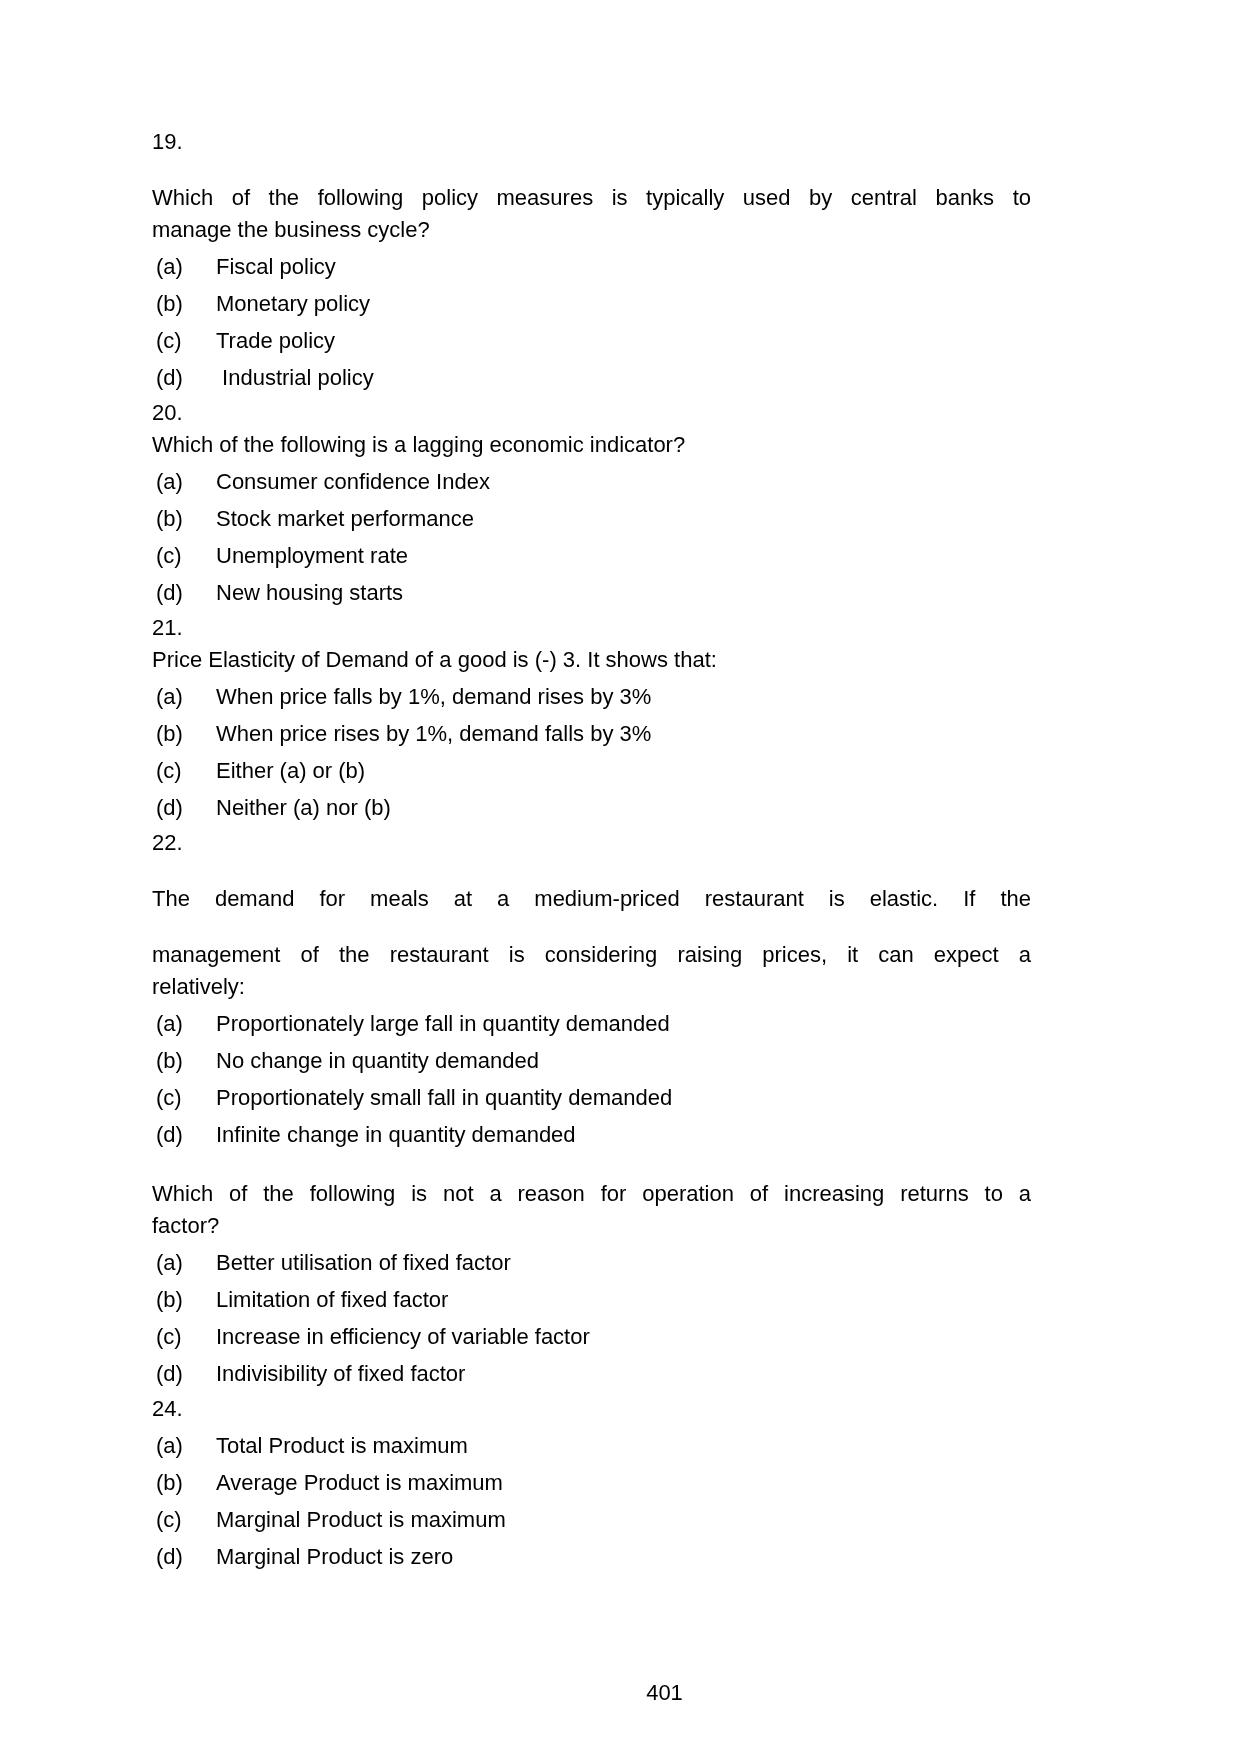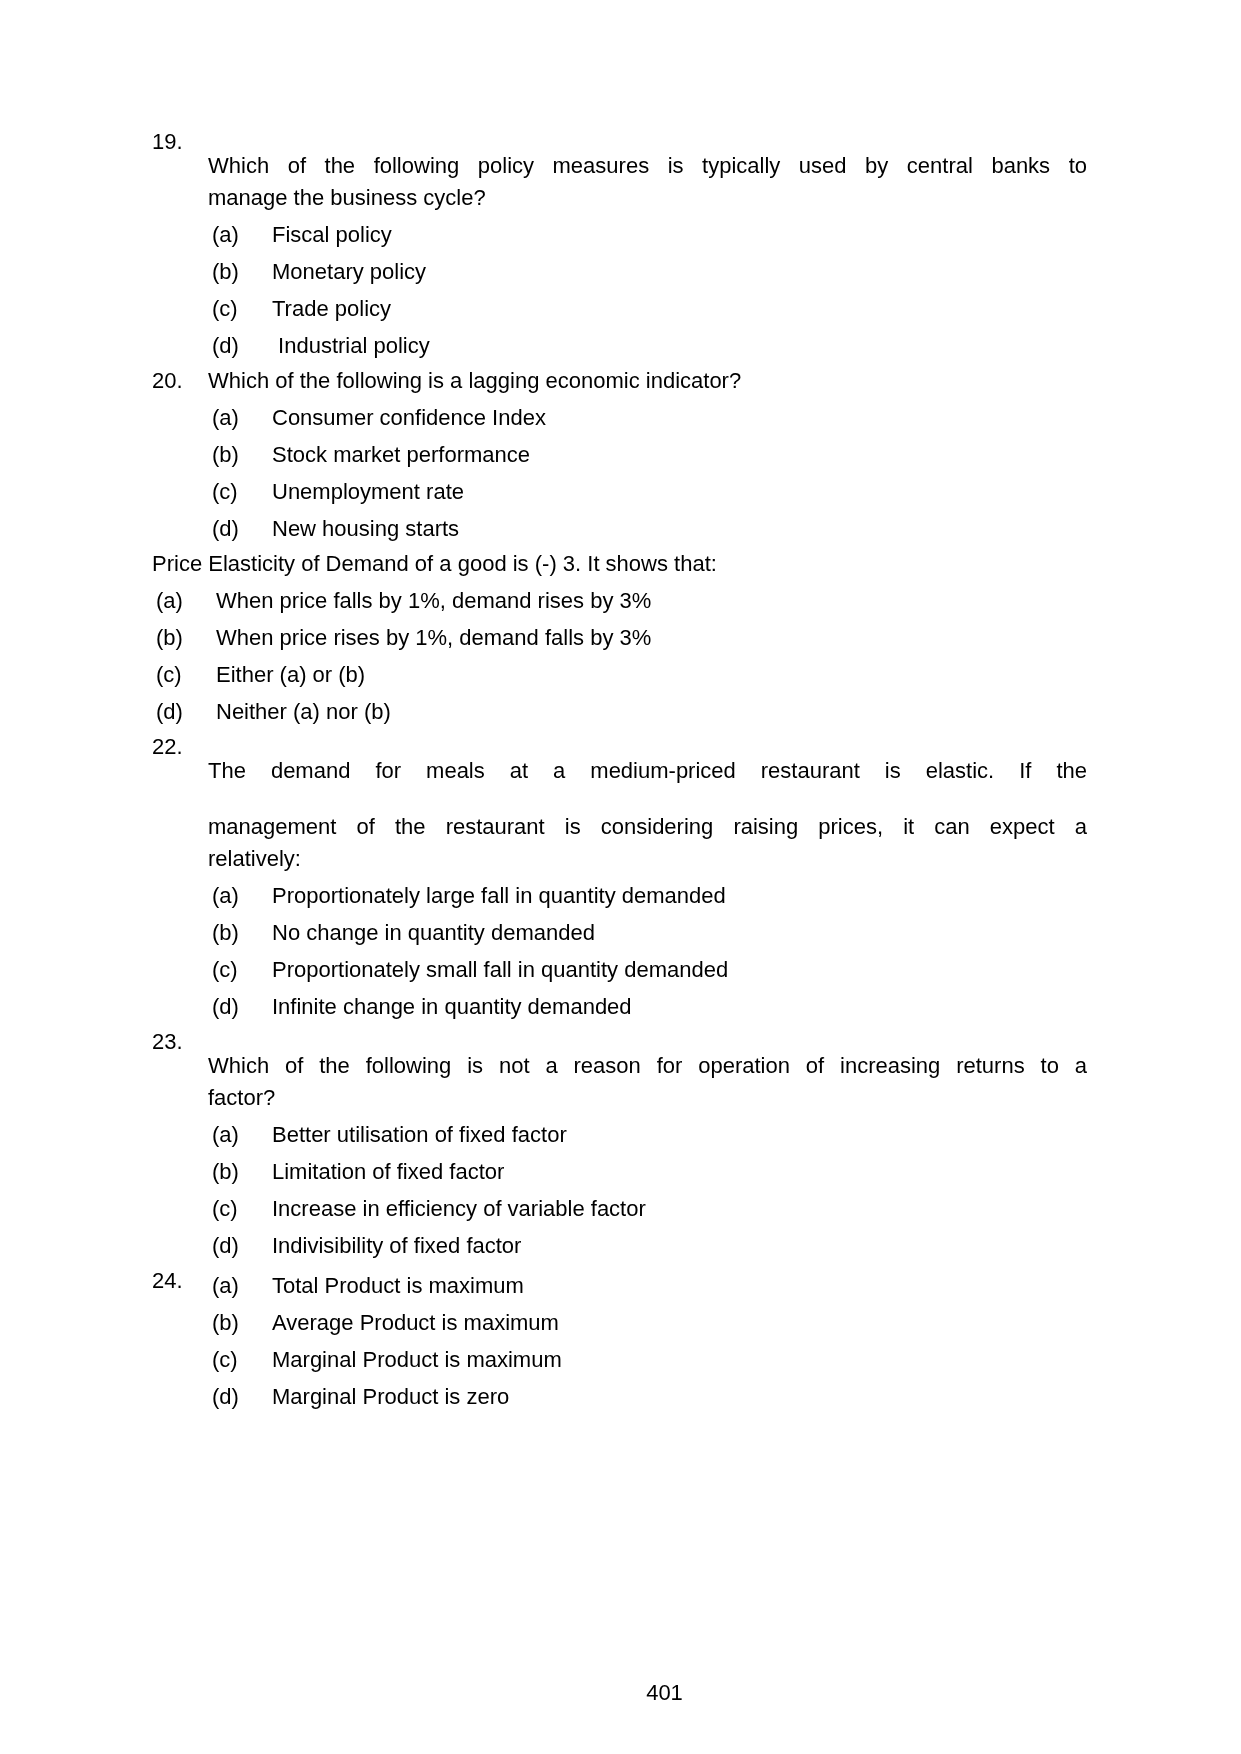--- a/index.html
+++ b/index.html
@@ -13,20 +13,21 @@
     line-height: 32px;
     position: relative;
     overflow: hidden;
   }
   .content {
     padding: 126px 154px 0 152px;
   }
   .question {
     display: flex;
     margin-top: 3px;
+    flex-direction: column;
   }
   .question:first-child { margin-top: 0; }
   .qnum {
     width: 56px;
     flex: none;
   }
   .qbody {
     width: 879px;
     flex: none;
   }
@@ -115,20 +116,21 @@
 
   <div class="option">
     <span class="olabel">(d)</span>
     <span class="otext">New housing starts</span>
   </div>
 </div>
     </div>
   </div>
 
   <div class="question">
+    <div class="qnum">21.</div>
     <div class="qbody">
       <div class="qtext">
             <div class="qline">Price Elasticity of Demand of a good is (-) 3. It shows that:</div>
           </div>
       <div class="options">
   <div class="option">
     <span class="olabel">(a)</span>
     <span class="otext">When price falls by 1%, demand rises by 3%</span>
   </div>
 
@@ -176,21 +178,20 @@
 
   <div class="option">
     <span class="olabel">(d)</span>
     <span class="otext">Infinite change in quantity demanded</span>
   </div>
 </div>
     </div>
   </div>
 
   <div class="question">
-    <div class="qnum">23.</div>
     <div class="qbody">
       <div class="qtext">
             <div class="qline just">Which of the following is not a reason for operation of increasing returns to a</div>
             <div class="qline">factor?</div>
           </div>
       <div class="options">
   <div class="option">
     <span class="olabel">(a)</span>
     <span class="otext">Better utilisation of fixed factor</span>
   </div>

